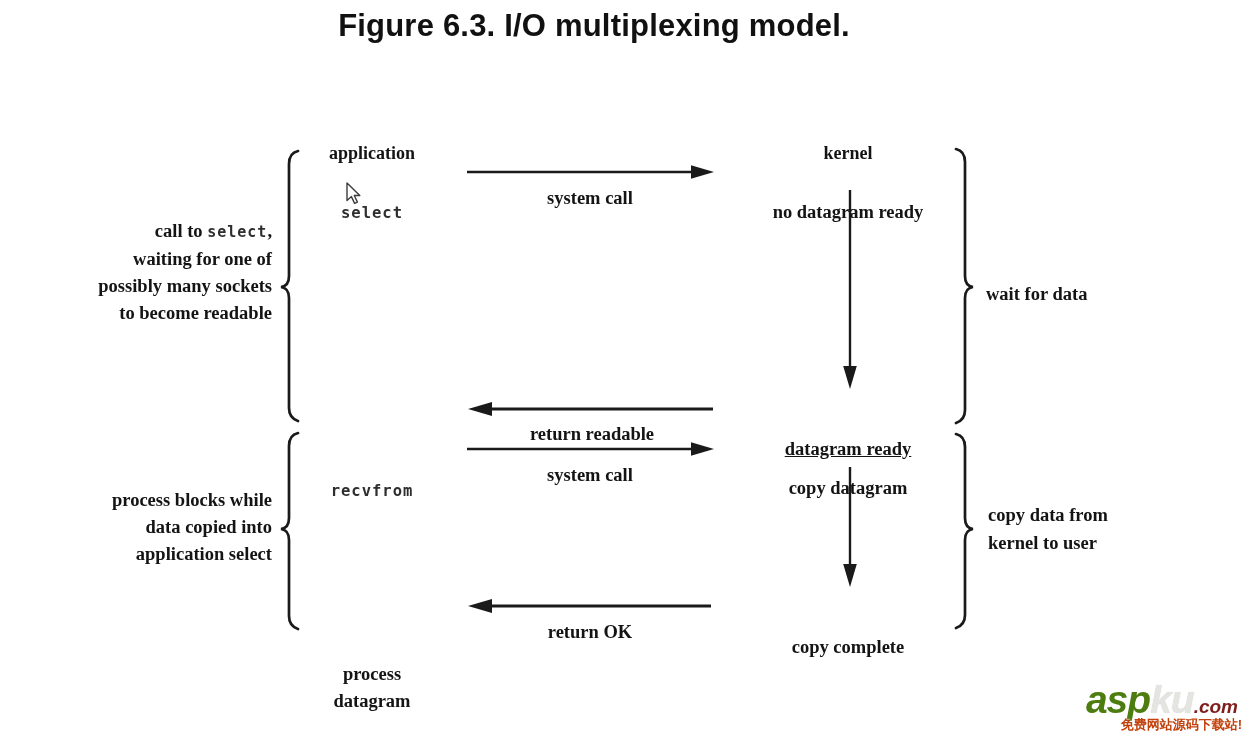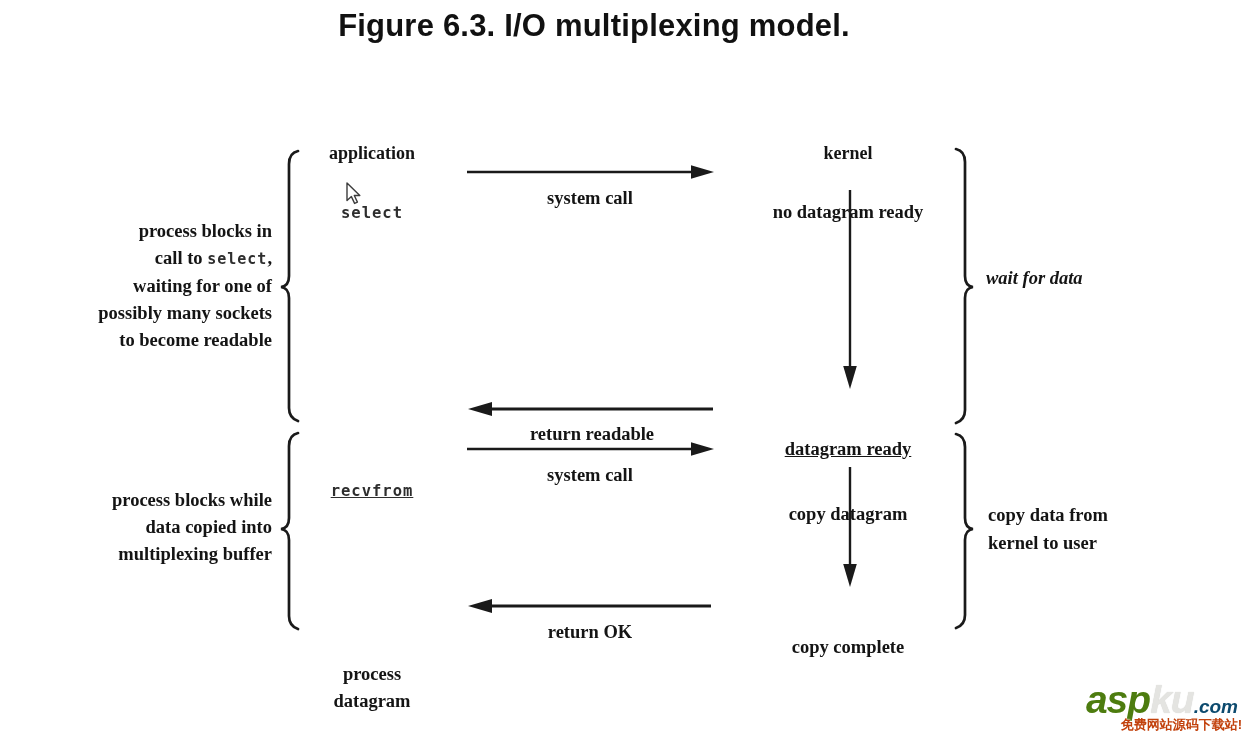--- a/index.html
+++ b/index.html
@@ -18,21 +18,21 @@
     font-family:"Liberation Sans", sans-serif;font-weight:700;font-size:31px;color:#111111;
     letter-spacing:0.2px;
   }
   .blockline{line-height:27px;}
   svg.layer{position:absolute;left:0;top:0;}
   
   #watermark{right:3px;bottom:1px;width:185px;height:58px;font-family:"Liberation Sans", sans-serif;}
   #wm-main{position:absolute;right:6px;top:-4px;white-space:nowrap;font-style:italic;font-weight:700;}
   #wm-part1{font-size:39px;color:#4d7c0f;letter-spacing:-1px;}
   #wm-part2{font-size:39px;color:#e4e4e1;letter-spacing:-1px;text-shadow:0 0 1px #cfcfcc;}
-  #wm-part3{font-size:19px;color:#0c4a6e;margin-top:24px;}
+  #wm-part3{font-size:19px;color:#7f1d1d;margin-top:24px;}
   #wm-tagline{
     position:absolute;right:2px;top:34px;white-space:nowrap;
     font-size:13px;font-weight:700;color:#c2410c;
     text-shadow:0 0 1px #ffffff,0 0 2px #ffffff;
   }
 </style>
 </head>
 <body>
 
 <div id="stage">
@@ -81,51 +81,50 @@
       <polygon points="0,0 0,17.5 4.4,13.6 7.6,20.4 10.4,19.1 7.3,12.5 12.8,12.5" fill="#ffffff" stroke="#3c3c3c" stroke-width="1.4" stroke-linejoin="round"></polygon>
     </g>
   </svg>
 
   <div id="title" class="abs">Figure 6.3. I/O multiplexing model.</div>
 
   <div class="abs serif hdr center" style="left:272px;top:100px;width:200px;">application</div>
   <div class="abs serif hdr center" style="left:748px;top:100px;width:200px;">kernel</div>
 
   <div class="abs mono center" style="left:272px;top:161px;width:200px;">select</div>
-  <div class="abs mono center" style="left:272px;top:439px;width:200px;text-decoration:underline;">recvfrom</div>
+  <div class="abs mono center" style="left:272px;top:439px;width:200px;">recvfrom</div>
   <div class="abs serif center" style="left:728px;top:159px;width:240px;">no datagram ready</div>
 
   <div class="abs serif center blockline" style="left:272px;top:618px;width:200px;white-space:normal;">
     <div>process</div>
     <div>datagram</div>
   </div>
   <div class="abs serif center" style="left:728px;top:396px;width:240px;text-decoration:underline;">datagram ready</div>
-  <div class="abs serif center" style="left:728px;top:461px;width:240px;">copy datagram</div>
+  <div class="abs serif center" style="left:728px;top:435px;width:240px;">copy datagram</div>
   <div class="abs serif center" style="left:728px;top:594px;width:240px;">copy complete</div>
 
   <div class="abs serif center" style="left:490px;top:145px;width:200px;">system call</div>
   <div class="abs serif center" style="left:492px;top:381px;width:200px;">return readable</div>
   <div class="abs serif center" style="left:490px;top:422px;width:200px;">system call</div>
   <div class="abs serif center" style="left:490px;top:579px;width:200px;">return OK</div>
 
   <div class="abs serif rightalign" style="left:40px;top:218px;width:232px;white-space:normal;">
-    <div class="blockline">process blocks in</div>
     <div class="blockline"><span>call to </span><span class="mono" style="font-size:15px;">select</span><span>,</span></div>
     <div class="blockline">waiting for one of</div>
     <div class="blockline">possibly many sockets</div>
     <div class="blockline">to become readable</div>
   </div>
 
   <div class="abs serif rightalign" style="left:40px;top:487px;width:232px;white-space:normal;">
     <div class="blockline">process blocks while</div>
     <div class="blockline">data copied into</div>
-    <div class="blockline">multiplexing buffer</div>
+    <div class="blockline">application select</div>
   </div>
 
-  <div class="abs serif" style="left:986px;top:268px;font-style:italic;">wait for data</div>
+  <div class="abs serif" style="left:986px;top:284px;">wait for data</div>
   <div class="abs serif" style="left:988px;top:502px;white-space:normal;line-height:27.5px;">
     <div>copy data from</div>
     <div>kernel to user</div>
   </div>
 
   <div id="watermark" class="abs">
     <div id="wm-main"><span id="wm-part1">asp</span><span id="wm-part2">ku</span><span id="wm-part3">.com</span></div>
     <div id="wm-tagline">免费网站源码下载站!</div>
   </div>
 

